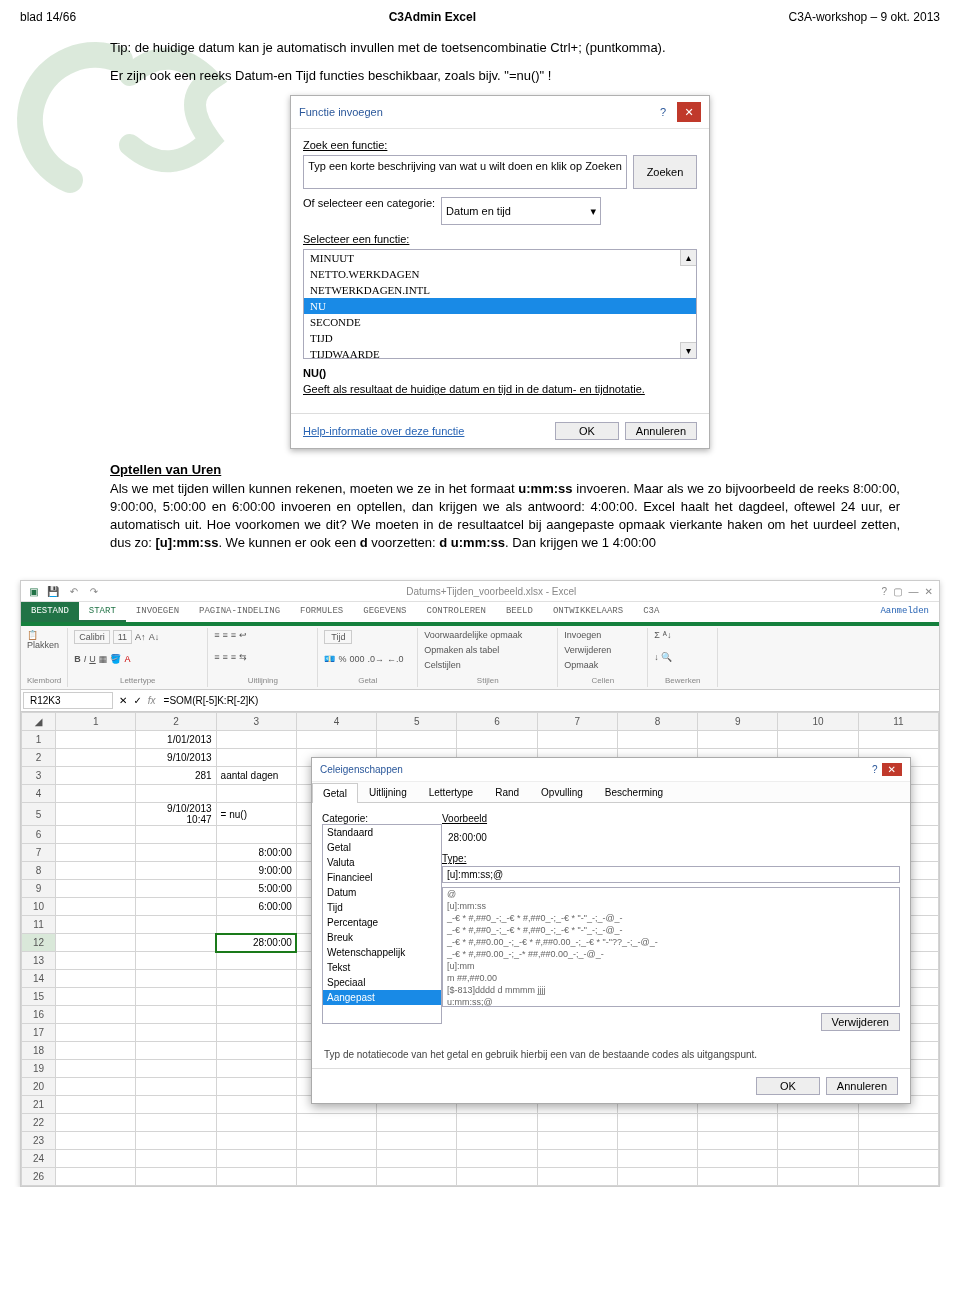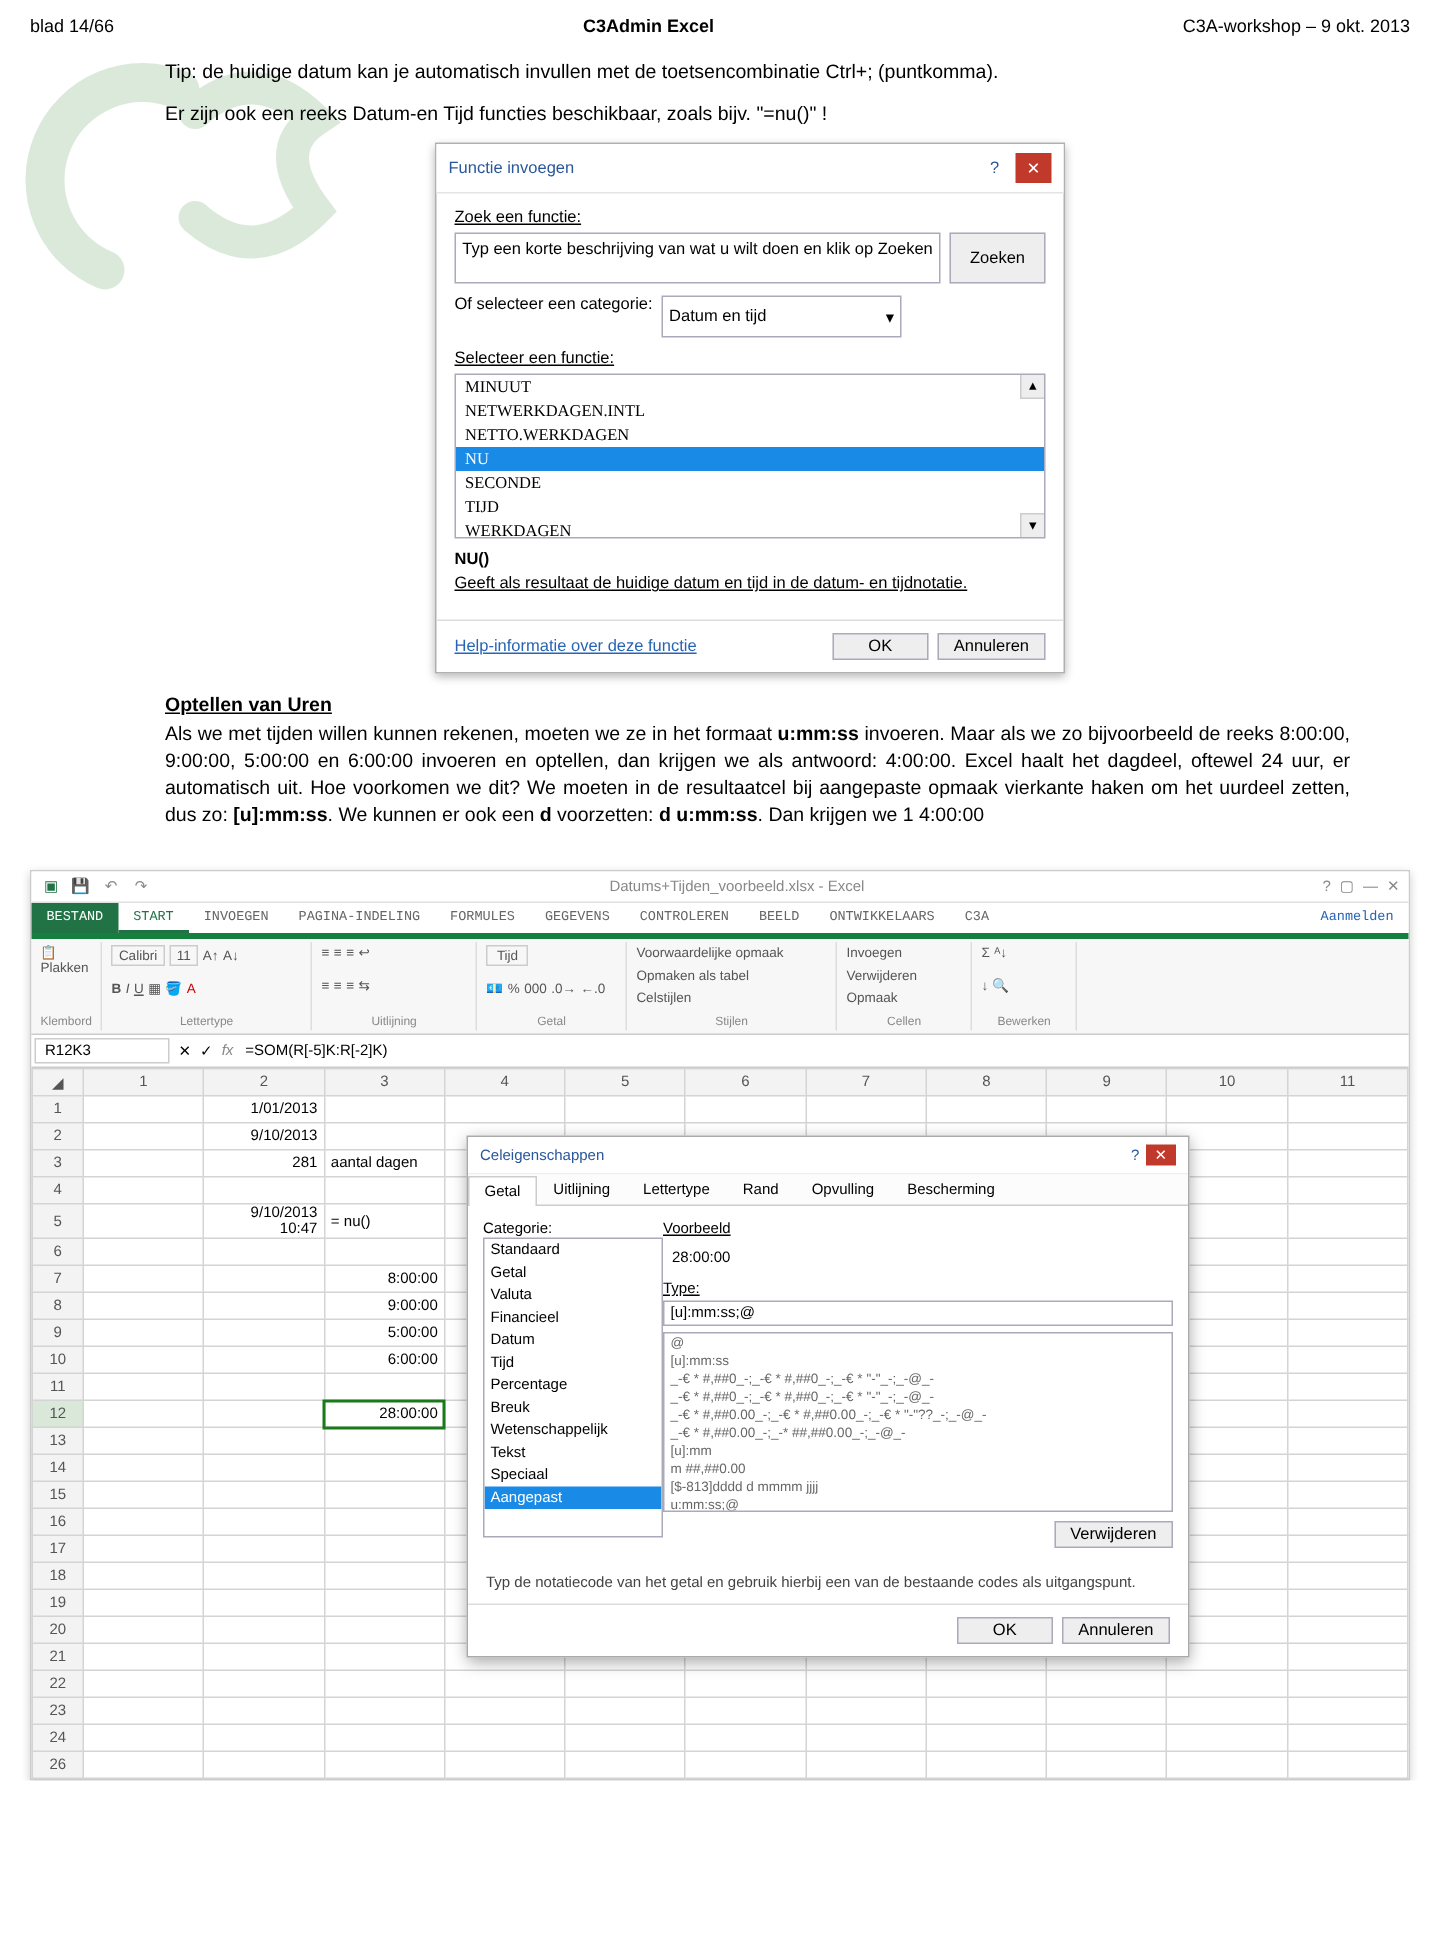--- a/index.html
+++ b/index.html
@@ -52,21 +52,21 @@
   .formula-bar .formula { flex: 1; padding: 2px; }
   .grid { position: relative; }
   .grid table { border-collapse: collapse; width: 100%; }
   .grid th, .grid td { border: 1px solid #d4d4d4; height: 18px; font-size: 10px; padding: 0 4px; text-align: right; background: #fff; }
   .grid th { background: #f3f3f3; color: #555; text-align: center; font-weight: normal; }
   .grid th.rowh { width: 28px; }
   .grid th.colh { width: 66px; }
   .grid td.left { text-align: left; }
   .grid tr.sel-row th.rowh { background: #d9e8d9; text-align: center; }
   .grid td.selcell { outline: 2px solid #1a7a1a; outline-offset: -1px; }
-  .cell-props { position: absolute; left: 290px; top: 45px; width: 482px; background: #fff; border: 1px solid #aaa; box-shadow: 0 3px 10px rgba(0,0,0,0.35); font-size: 10px; z-index: 5; }
+  .cell-props { position: absolute; left: 290px; top: 45px; width: 600px; background: #fff; border: 1px solid #aaa; box-shadow: 0 3px 10px rgba(0,0,0,0.35); font-size: 10px; z-index: 5; }
   .cp-title { padding: 5px 8px; color: #2a579a; display: flex; align-items: center; border-bottom: 1px solid #eee; }
   .cp-title .t { flex: 1; }
   .cp-tabs { display: flex; border-bottom: 1px solid #ccc; background: #fcfcfc; }
   .cp-tabs .cptab { padding: 4px 10px; border: 1px solid transparent; border-bottom: none; }
   .cp-tabs .cptab.active { background: #fff; border-color: #ccc; position: relative; top: 1px; }
   .cp-body { display: flex; padding: 10px; }
   .cp-catlist { width: 120px; border: 1px solid #aab; background: #fff; height: 200px; overflow: hidden; }
   .cp-catlist .item { padding: 2px 4px; }
   .cp-catlist .item.sel { background: #198ae6; color: #fff; }
   .cp-right { flex: 1; }
@@ -115,26 +115,26 @@
         <span>Of selecteer een categorie:</span>
         <div class="dlg-input" style="display:flex;justify-content:space-between;align-items:center;">
           <span>Datum en tijd</span>
           <span>▾</span>
         </div>
       </div>
       <div class="dlg-label">Selecteer een functie:</div>
       <div class="listbox">
         <span class="scroll-up">▴</span>
         <div class="item">MINUUT</div>
+        <div class="item">NETTO.WERKDAGEN</div>
         <div class="item">NETWERKDAGEN.INTL</div>
-        <div class="item">NETTO.WERKDAGEN</div>
         <div class="item sel">NU</div>
         <div class="item">SECONDE</div>
         <div class="item">TIJD</div>
-        <div class="item">WERKDAGEN</div>
+        <div class="item">TIJDWAARDE</div>
         <span class="scroll-down">▾</span>
       </div>
       <div class="func-name">NU()</div>
       <div class="func-desc">Geeft als resultaat de huidige datum en tijd in de datum- en tijdnotatie.</div>
     </div>
     <div class="dlg-footer">
       <span class="link">Help-informatie over deze functie</span>
       <button class="dlg-btn">OK</button>
       <button class="dlg-btn" style="margin-left:6px;">Annuleren</button>
     </div>

